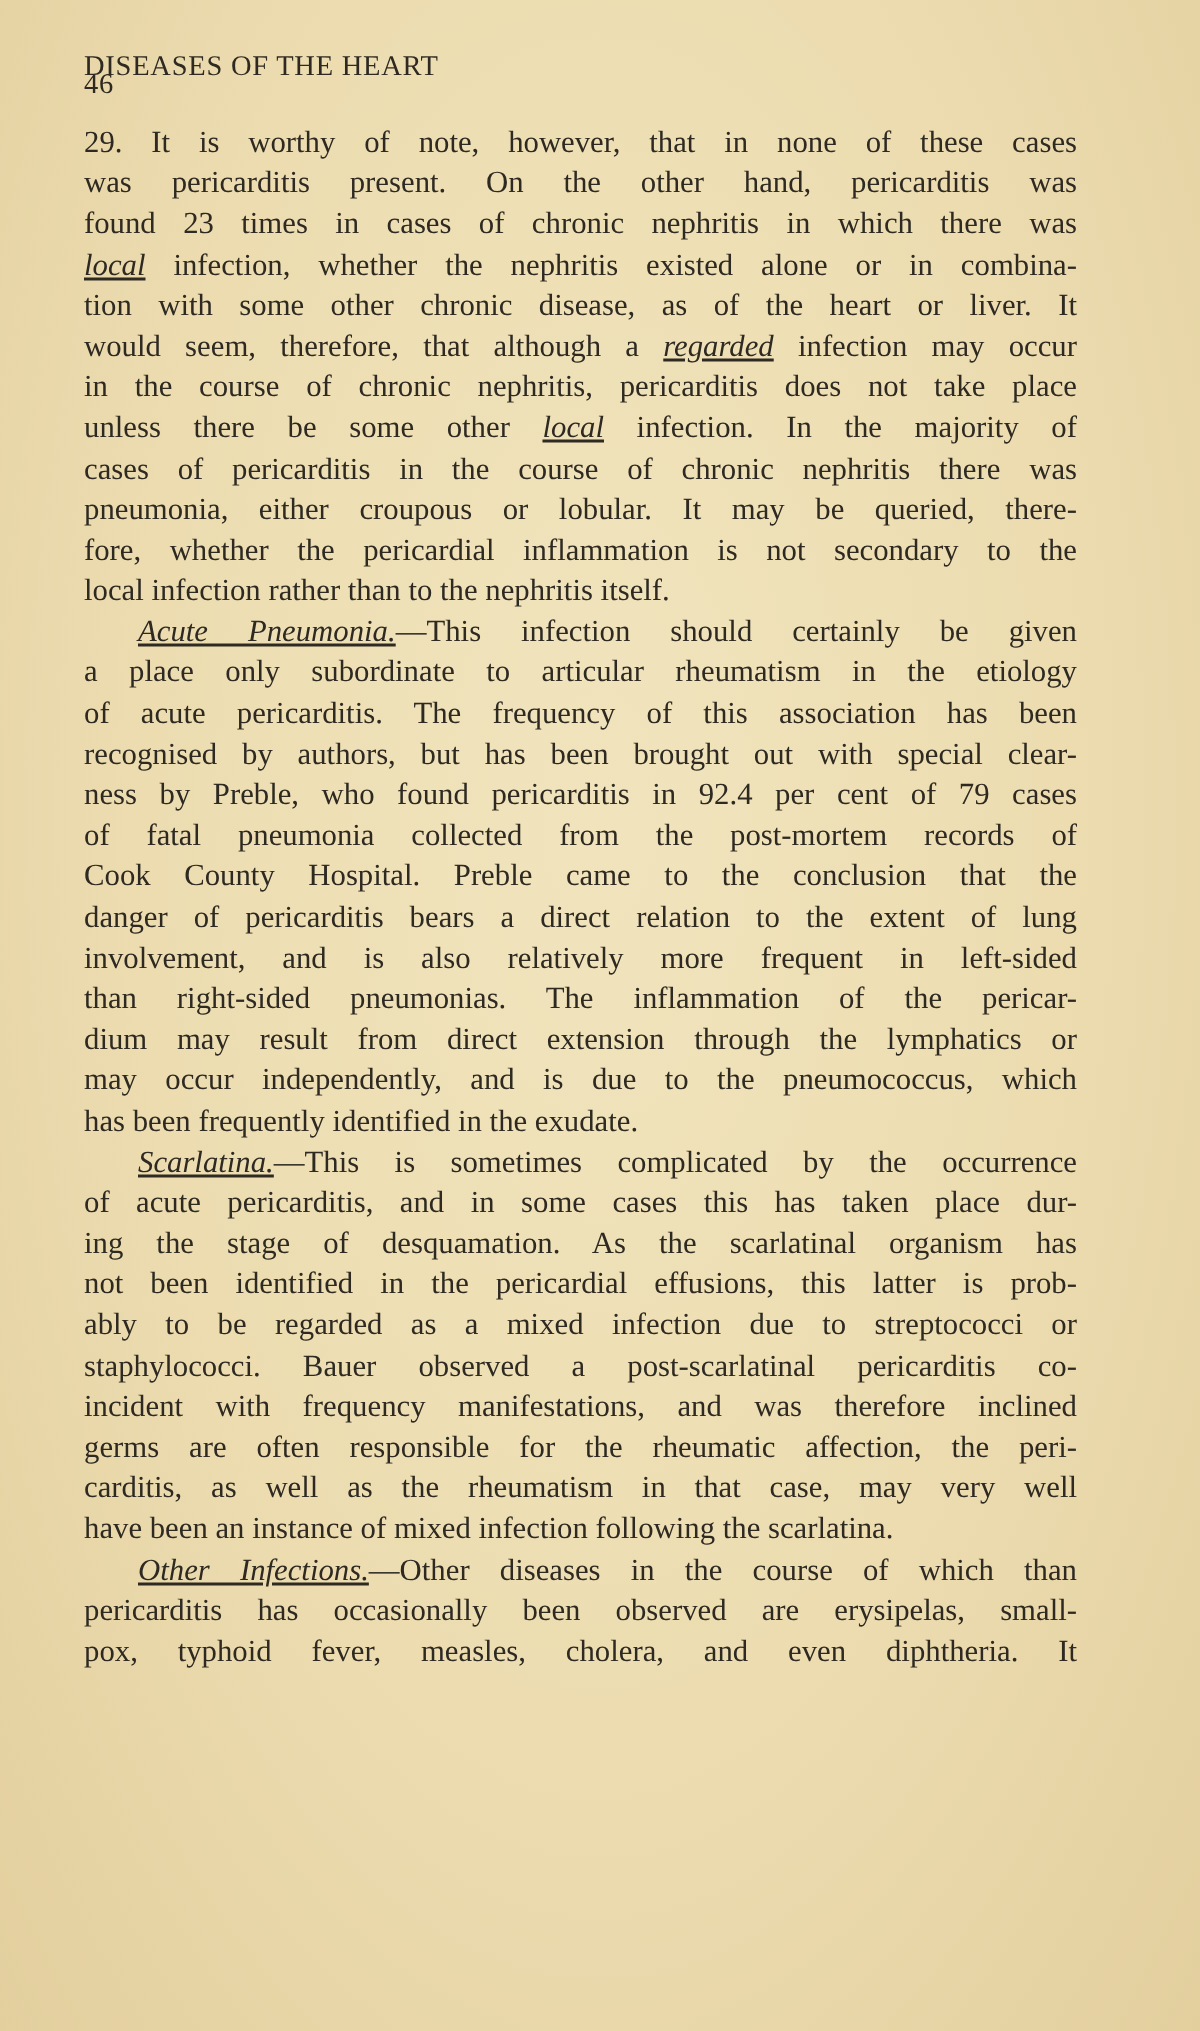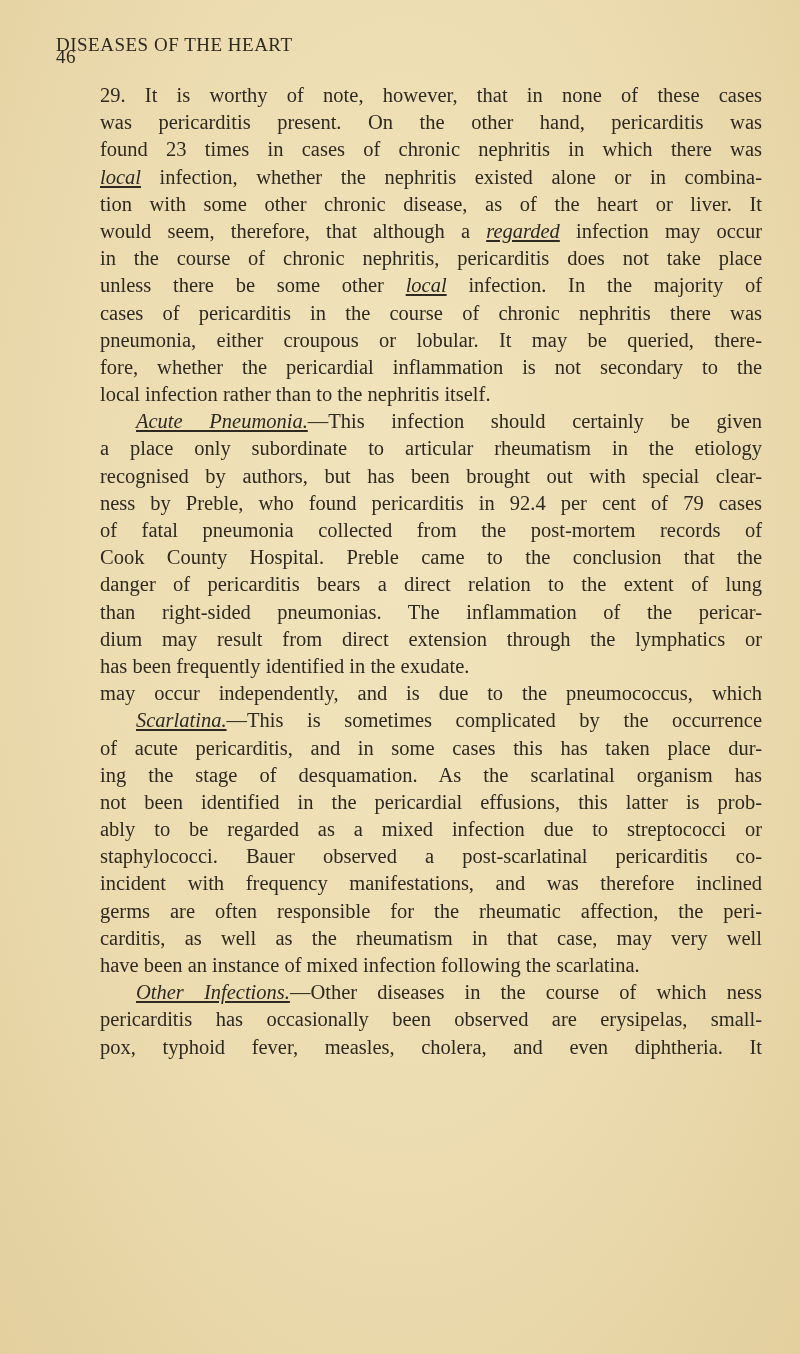--- a/index.html
+++ b/index.html
@@ -11,21 +11,21 @@
     position:relative;
   }
   .header {
     position:absolute; top:34px; left:56px; width:662px; height:30px;
     font-size:19px; letter-spacing:0.5px;
   }
   .page-number { position:absolute; left:0; top:12px;text-align:center; }
   .running-title { position:absolute; left:0; right:0; top:0; }
   .body-text {
     position:absolute; top:82px; left:56px; width:662px;
-    font-size:20.5px; line-height:27.2px;margin-left:44px;
+    font-size:20.5px; line-height:27.2px;
   }
   .line { display:block; height:27.2px; white-space:nowrap; text-align:justify; text-align-last:justify; }
   .line.last { text-align-last:left; }
   .indent { padding-left:36px; }
   em { font-style:italic;text-decoration:underline; }
 </style>
 </head>
 <body>
 
 <div class="header">
@@ -41,35 +41,37 @@
     <span class="line"><span>tion with some other chronic disease, as of the heart or liver.  It</span></span>
     <span class="line"><span>would seem, therefore, that although a </span><em>regarded</em><span> infection may occur</span></span>
     <span class="line"><span>in the course of chronic nephritis, pericarditis does not take place</span></span>
     <span class="line"><span>unless there be some other </span><em>local</em><span> infection.  In the majority of</span></span>
     <span class="line"><span>cases of pericarditis in the course of chronic nephritis there was</span></span>
     <span class="line"><span>pneumonia, either croupous or lobular.  It may be queried, there-</span></span>
     <span class="line"><span>fore, whether the pericardial inflammation is not secondary to the</span></span>
     <span class="line last"><span>local infection rather than to the nephritis itself.</span></span>
     <span class="line indent"><em>Acute Pneumonia.</em><span>—This infection should certainly be given</span></span>
     <span class="line"><span>a place only subordinate to articular rheumatism in the etiology</span></span>
+    <span class="line"><span>of acute pericarditis.  The frequency of this association has been</span></span>
     <span class="line"><span>recognised by authors, but has been brought out with special clear-</span></span>
     <span class="line"><span>ness by Preble, who found pericarditis in 92.4 per cent of 79 cases</span></span>
     <span class="line"><span>of fatal pneumonia collected from the post-mortem records of</span></span>
     <span class="line"><span>Cook County Hospital.  Preble came to the conclusion that the</span></span>
     <span class="line"><span>danger of pericarditis bears a direct relation to the extent of lung</span></span>
+    <span class="line"><span>involvement, and is also relatively more frequent in left-sided</span></span>
     <span class="line"><span>than right-sided pneumonias.  The inflammation of the pericar-</span></span>
     <span class="line"><span>dium may result from direct extension through the lymphatics or</span></span>
+    <span class="line"><span>may occur independently, and is due to the pneumococcus, which</span></span>
     <span class="line last"><span>has been frequently identified in the exudate.</span></span>
-    <span class="line"><span>may occur independently, and is due to the pneumococcus, which</span></span>
     <span class="line indent"><em>Scarlatina.</em><span>—This is sometimes complicated by the occurrence</span></span>
     <span class="line"><span>of acute pericarditis, and in some cases this has taken place dur-</span></span>
     <span class="line"><span>ing the stage of desquamation.  As the scarlatinal organism has</span></span>
     <span class="line"><span>not been identified in the pericardial effusions, this latter is prob-</span></span>
     <span class="line"><span>ably to be regarded as a mixed infection due to streptococci or</span></span>
     <span class="line"><span>staphylococci.  Bauer observed a post-scarlatinal pericarditis co-</span></span>
     <span class="line"><span>incident with frequency manifestations, and was therefore inclined</span></span>
     <span class="line"><span>germs are often responsible for the rheumatic affection, the peri-</span></span>
     <span class="line"><span>carditis, as well as the rheumatism in that case, may very well</span></span>
     <span class="line last"><span>have been an instance of mixed infection following the scarlatina.</span></span>
-    <span class="line indent"><em>Other Infections.</em><span>—Other diseases in the course of which ness</span></span>
+    <span class="line indent"><em>Other Infections.</em><span>—Other diseases in the course of which than</span></span>
     <span class="line"><span>pericarditis has occasionally been observed are erysipelas, small-</span></span>
     <span class="line"><span>pox, typhoid fever, measles, cholera, and even diphtheria.  It</span></span>
   </div>
 
 </body></html>

